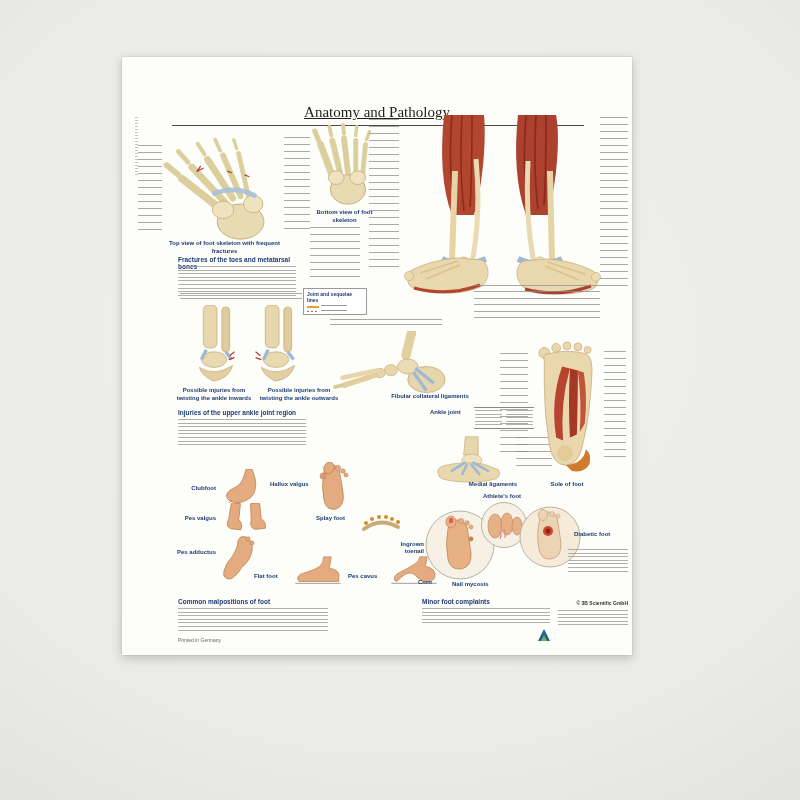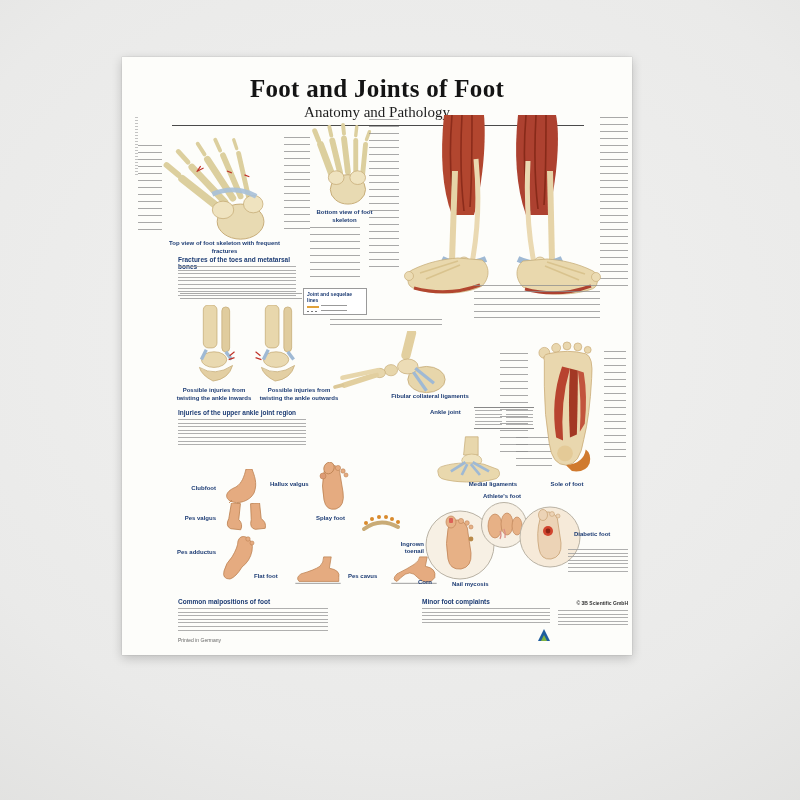--- a/index.html
+++ b/index.html
@@ -35,22 +35,21 @@
   .circle-label-right { font-size:6px; font-weight:bold; color:#1d3c74; }
   svg { display:block; width:100%; height:100%; }
 </style>
 </head>
 <body>
 
 <div class="scene">
   <div class="poster">
 
     <div class="abs vcode" style="left:13px;top:60px;height:60px;"></div>
-    <div class="abs title" style="left:0;top:18px;">Foot and Joints of Foot</div>
-    <div class="abs subtitle" style="left:0;top:47px;">Anatomy and Pathology</div>
+    <div class="abs subtitle" style="left:0;top:47px;text-decoration:underline;">Anatomy and Pathology</div>
     <div class="abs rule" style="left:50px;top:68px;width:412px;"></div>
 
     <div class="abs lbls" style="left:16px;top:88px;width:24px;height:85px;"></div>
     <div class="abs lbls" style="left:162px;top:80px;width:26px;height:92px;"></div>
     <div class="abs" style="left:35px;top:75px;width:135px;height:112px;">
       <svg viewBox="0 0 135 115">
         <g stroke="#dccf9e" stroke-linecap="round" fill="none">
           <path d="M62 78 L24 48" stroke-width="8"></path>
             <path d="M68 72 L34 36" stroke-width="7"></path>
           <path d="M76 68 L50 28" stroke-width="7"></path>

